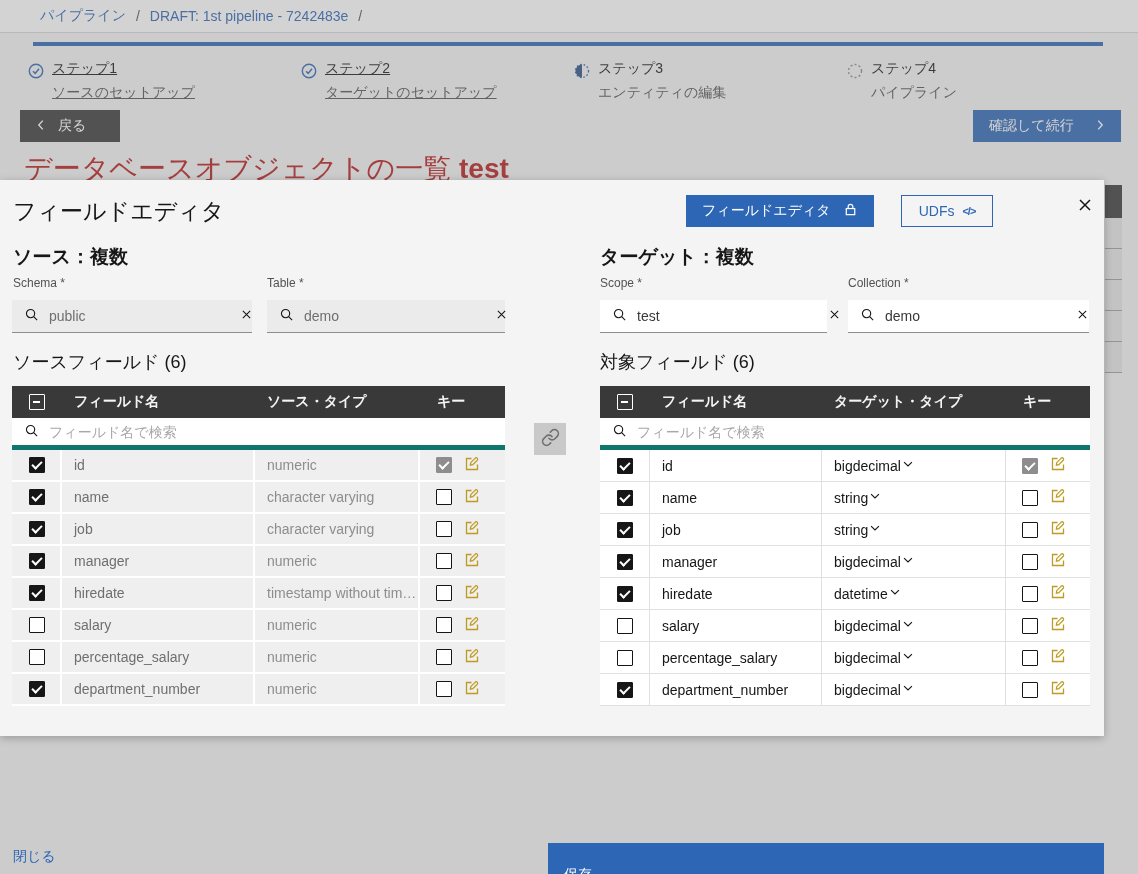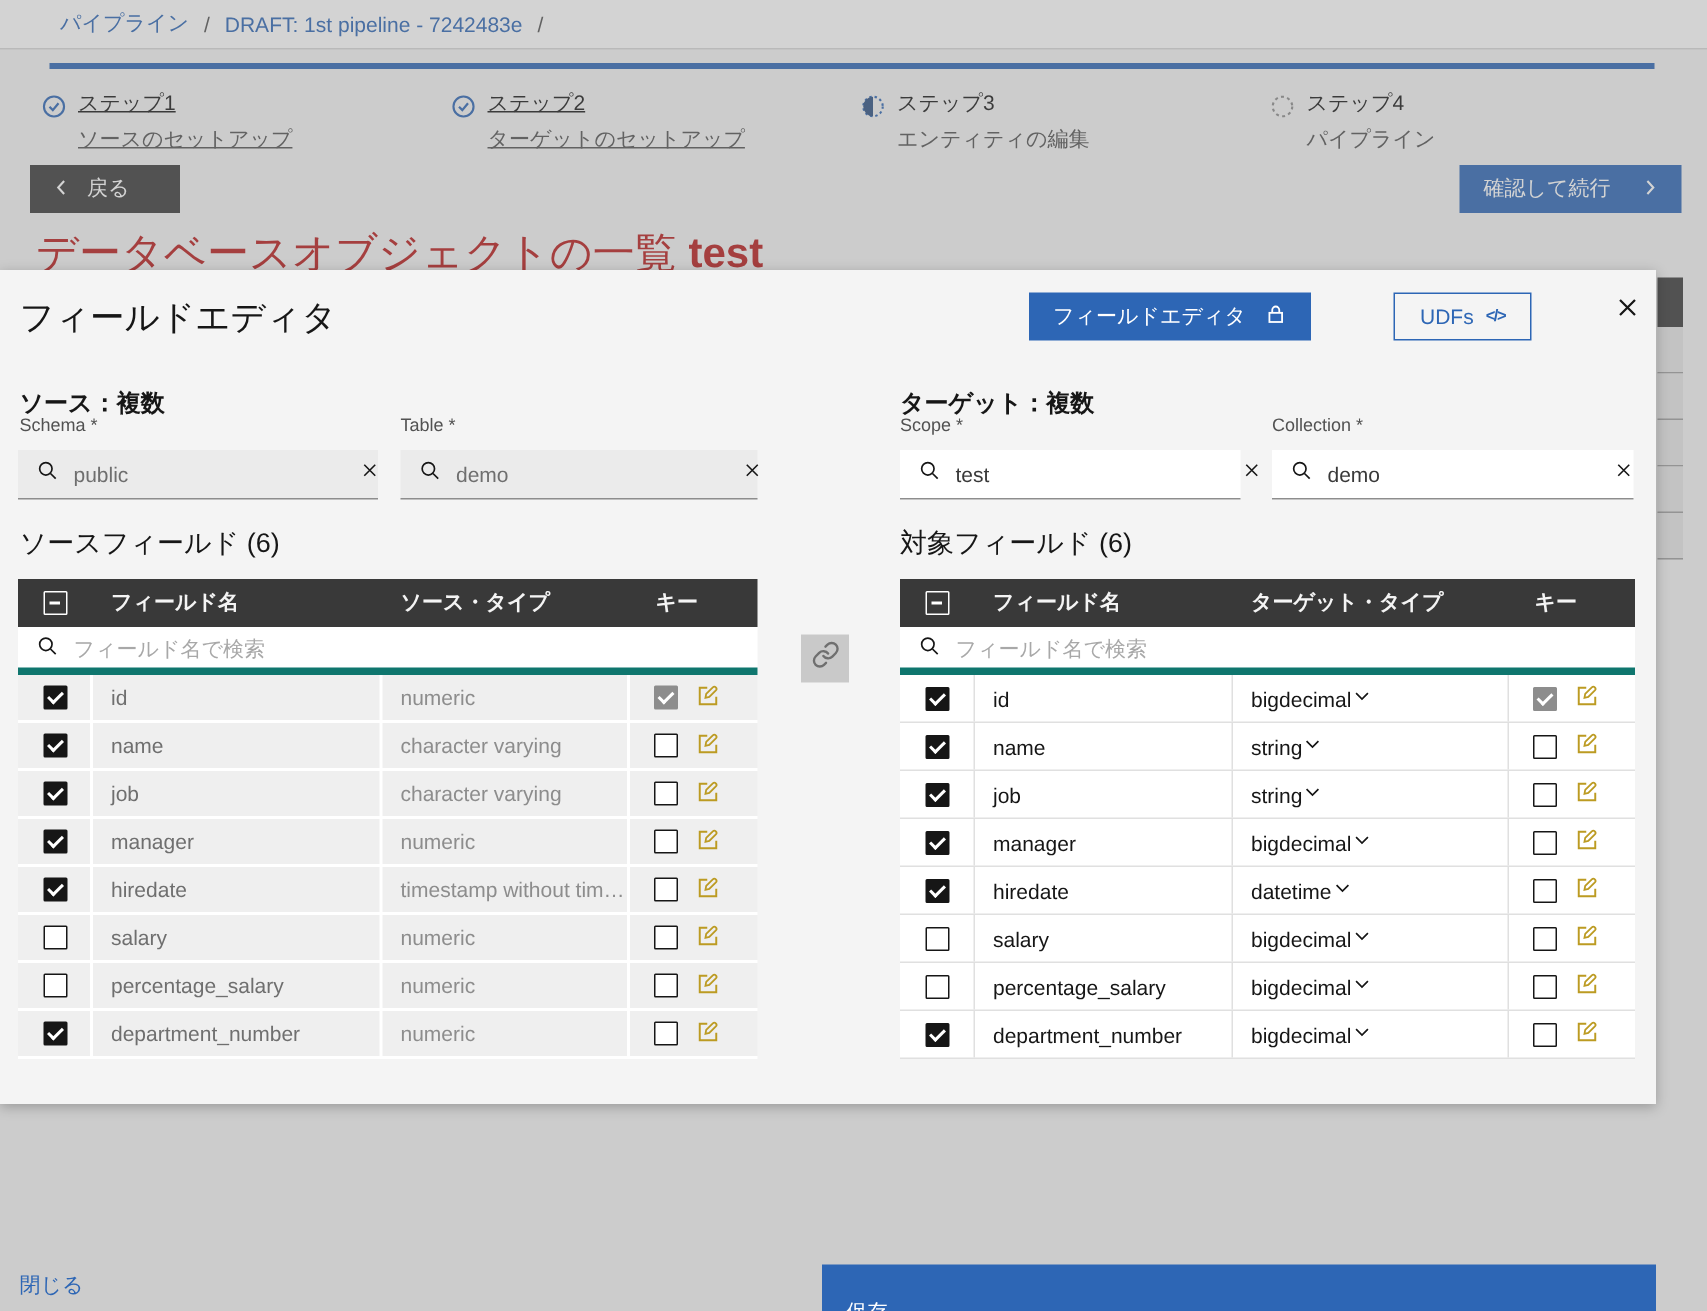--- a/index.html
+++ b/index.html
@@ -26,25 +26,25 @@
   .behind-sliver .bh { height:33px; background:#393939; }
   .behind-sliver .br { height:31px; background:#e6e6e6; border-bottom:1px solid #9e9e9e; }
 
   
   .overlay { position:absolute; inset:0; background:rgba(128,128,128,0.35); z-index:5; }
 
   
   .modal { position:absolute; left:0; top:180px; width:1104px; height:556px; background:#f4f4f4; z-index:10; box-shadow:0 2px 8px rgba(0,0,0,0.25); }
   .modal-title { position:absolute; left:13px; top:16px; font-size:23px; font-weight:300; color:#161616; }
   .btn-locked { position:absolute; left:686px; top:15px; height:32px; background:#2d66b5; color:#fff; font-size:14px; border:none; display:flex; align-items:center; gap:12px; padding:0 16px; cursor:pointer; }
-  .btn-udfs { position:absolute; left:901px; top:15px; height:32px; width:92px; background:transparent; color:#2d66b5; font-size:14px; border:1px solid #2d66b5; display:flex; align-items:center; justify-content:center; gap:8px; cursor:pointer;margin-left:28px; }
+  .btn-udfs { position:absolute; left:901px; top:15px; height:32px; width:92px; background:transparent; color:#2d66b5; font-size:14px; border:1px solid #2d66b5; display:flex; align-items:center; justify-content:center; gap:8px; cursor:pointer; }
   .udfs-glyph { font-size:11px; font-weight:700; letter-spacing:-1px; }
   .btn-close { position:absolute; left:1070px; top:10px; width:30px; height:30px; background:transparent; border:none; display:flex; align-items:center; justify-content:center; cursor:pointer; }
 
-  .sect-title { position:absolute; top:79px; font-size:16px; font-weight:700; color:#161616; }
+  .sect-title { position:absolute; top:64px; font-size:19px; font-weight:700; color:#161616; }
   .fld-label2 { position:absolute; top:96px; font-size:12px; color:#525252; }
 
   .search-field { position:absolute; top:120px; height:33px; display:flex; align-items:center; border-bottom:1px solid #8d8d8d; padding:0 10px 0 12px; gap:10px; }
   .search-field.gray { background:#ebebeb; }
   .search-field.white { background:#ffffff; }
   .search-field input { flex:1; border:none; background:transparent; outline:none; font-size:14px; font-family:inherit; }
   .search-field.gray input { color:#6f6f6f; }
   .search-field.white input { color:#393939; }
   .fields-title { position:absolute; top:170px; font-size:18px; font-weight:400; color:#161616; }
 

